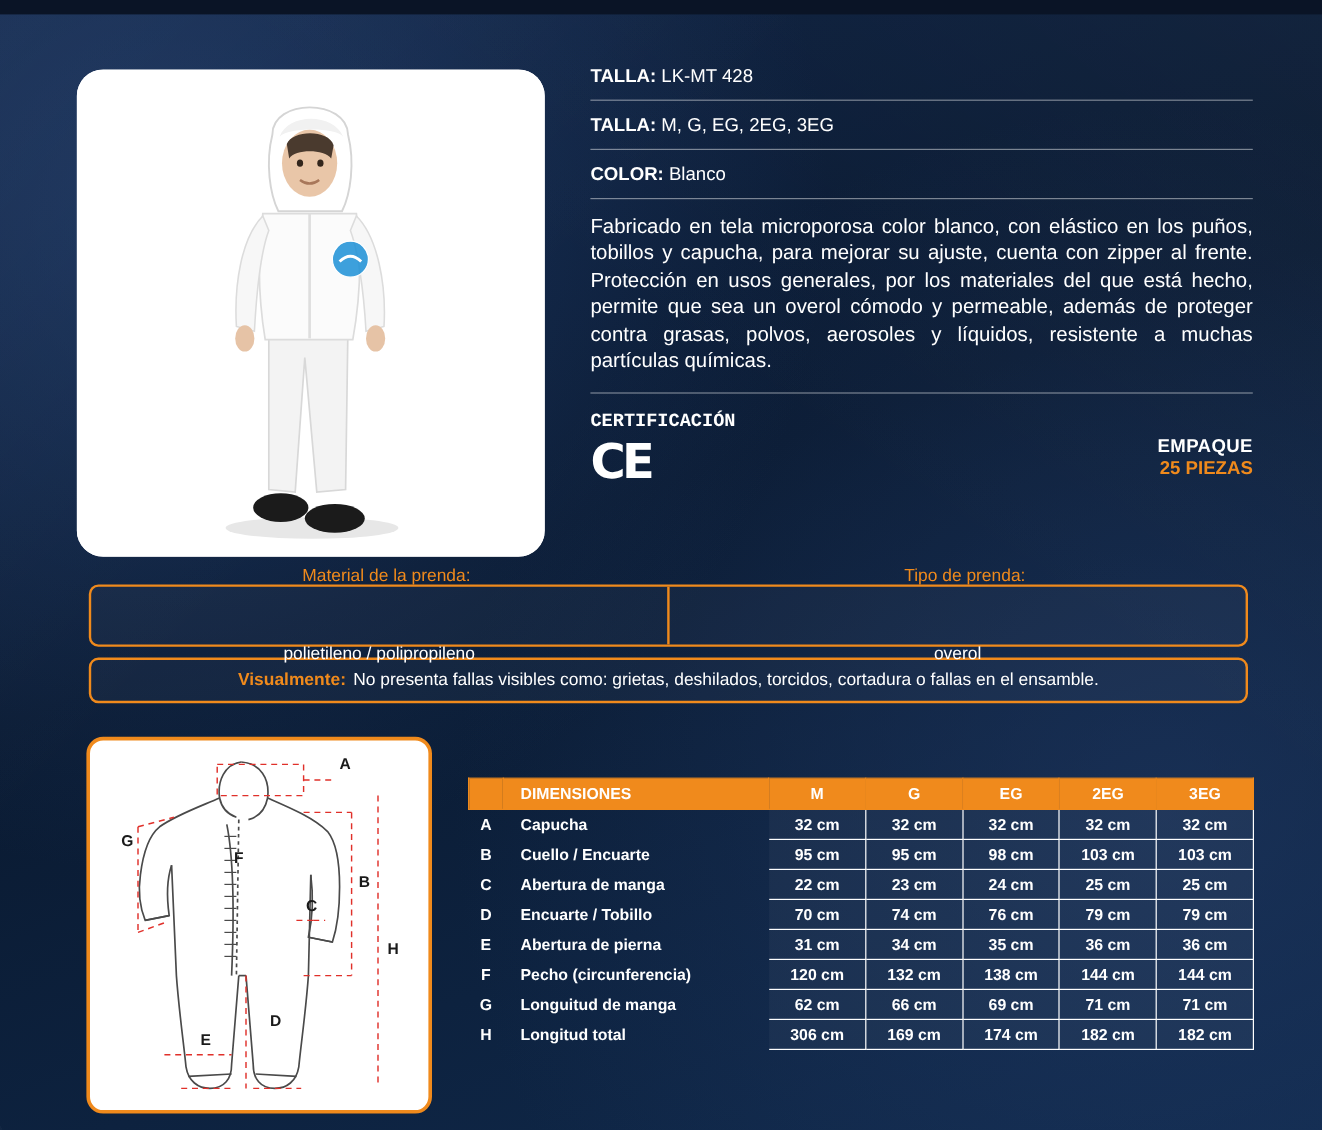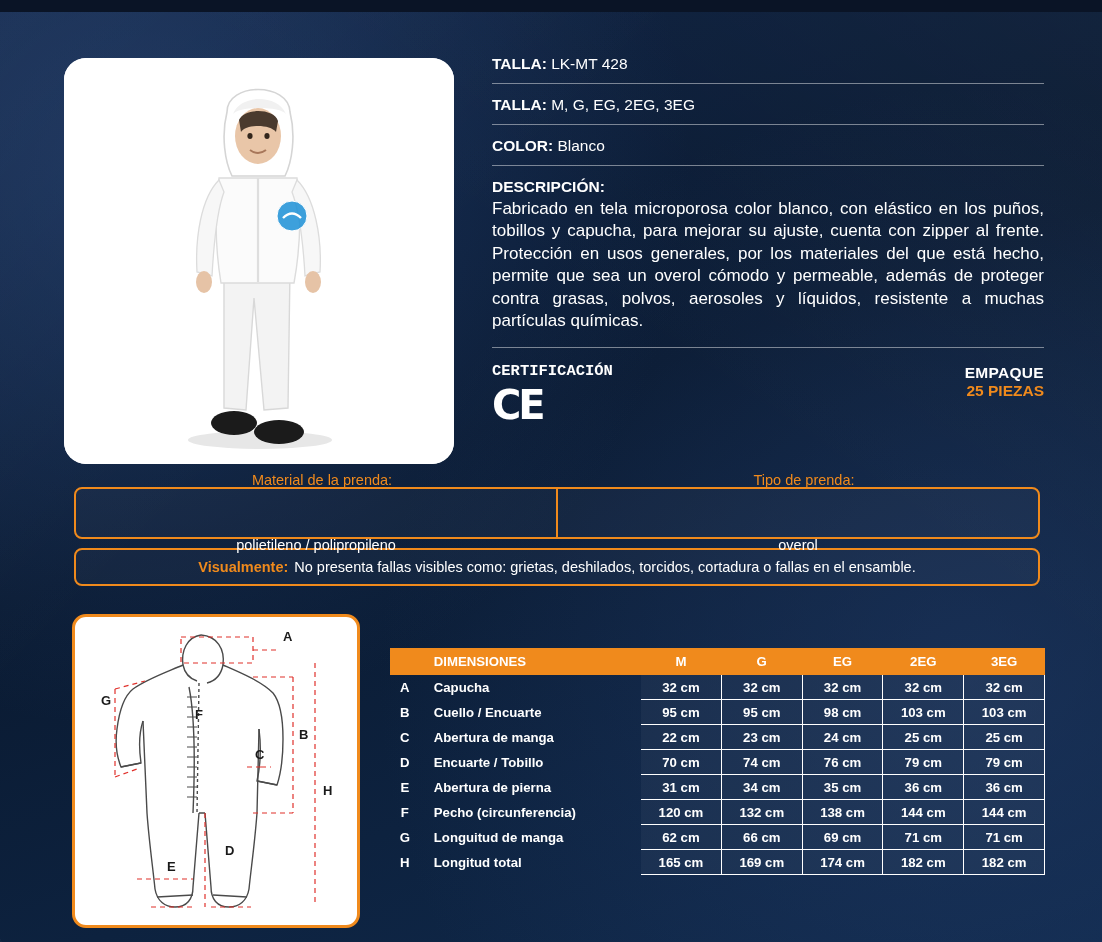--- a/index.html
+++ b/index.html
@@ -173,21 +173,20 @@
       <span>M, G, EG, 2EG, 3EG</span>
     </div>
     <div class="hr"></div>
 
     <div class="inforow">
       <span class="k">COLOR:</span>
       <span>Blanco</span>
     </div>
     <div class="hr"></div>
 
-    <div class="desc-title">DESCRIPCIÓN:</div>
     <div class="desc-body">Fabricado en tela microporosa color blanco, con elástico en los puños, tobillos y capucha, para mejorar su ajuste, cuenta con zipper al frente. Protección en usos generales, por los materiales del que está hecho, permite que sea un overol cómodo y permeable, además de proteger contra grasas, polvos, aerosoles y líquidos, resistente a muchas partículas químicas.</div>
     <div class="hr" style="margin-top:14px"></div>
 
     <div class="cert-title">CERTIFICACIÓN</div>
     <div class="ce">CE</div>
   </div>
 
   <div class="empaque">
     <div class="t1">EMPAQUE</div>
     <div class="t2">25 PIEZAS</div>
@@ -350,21 +349,21 @@
           <td class="name">Longuitud de manga</td>
           <td class="val">62 cm</td>
           <td class="val">66 cm</td>
           <td class="val">69 cm</td>
           <td class="val">71 cm</td>
           <td class="val">71 cm</td>
         </tr>
         <tr>
           <td class="code">H</td>
           <td class="name">Longitud total</td>
-          <td class="val">165 cm</td>
+          <td class="val">306 cm</td>
           <td class="val">169 cm</td>
           <td class="val">174 cm</td>
           <td class="val">182 cm</td>
           <td class="val">182 cm</td>
         </tr>
       </tbody>
     </table>
   </div>
 </div>
 

